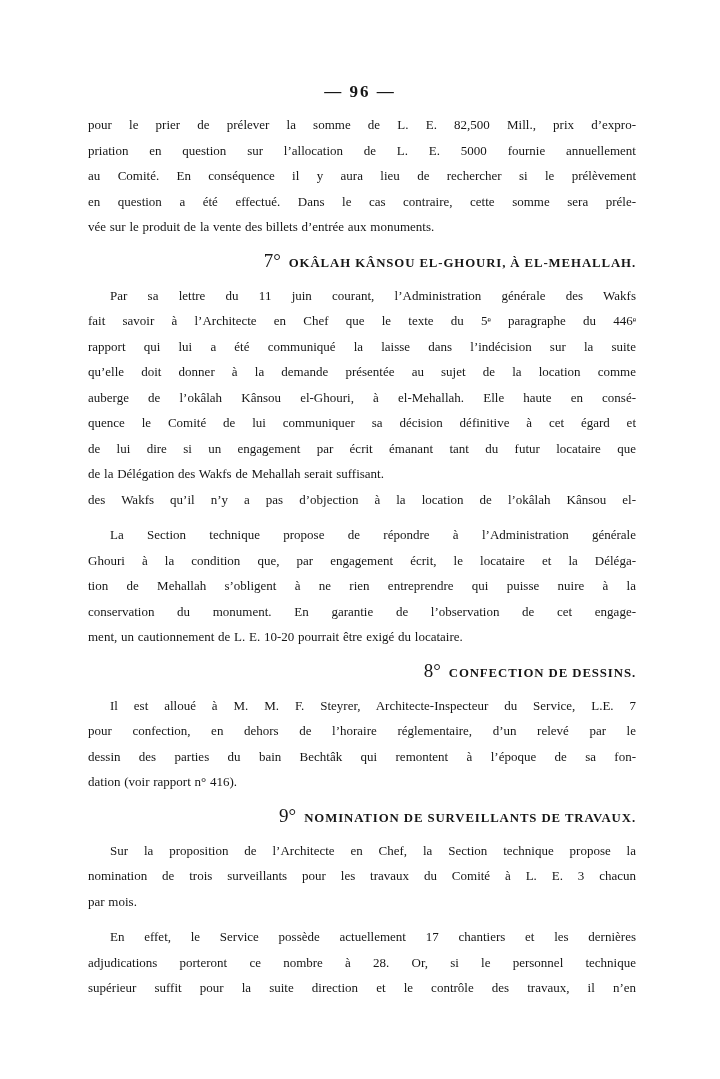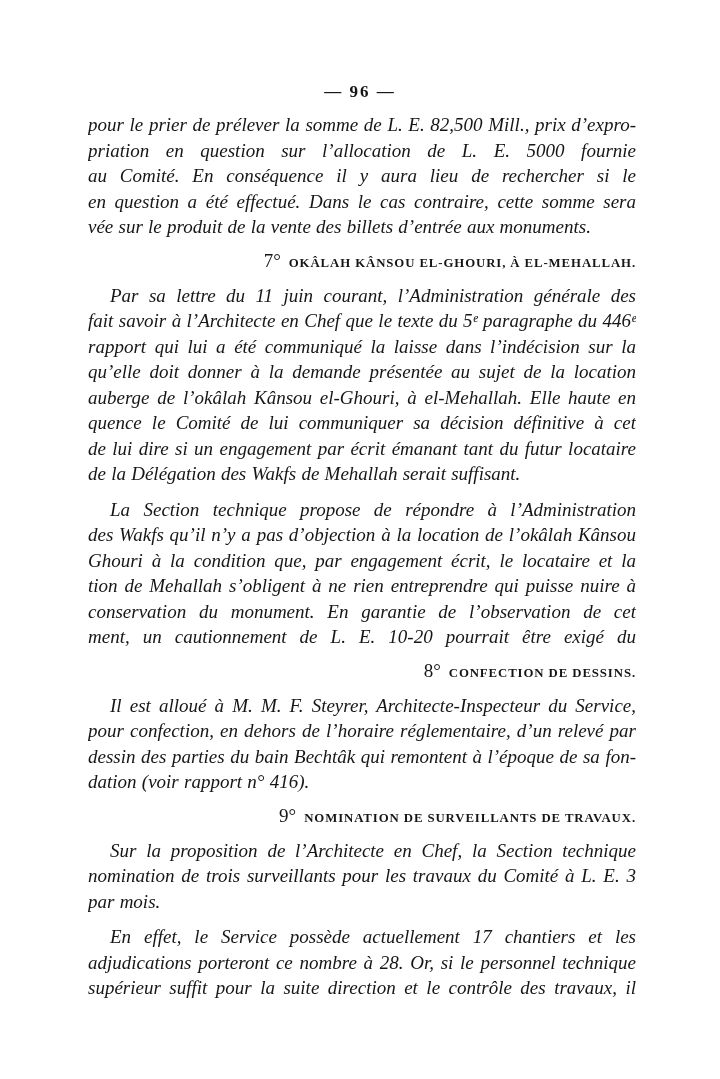--- a/index.html
+++ b/index.html
@@ -25,28 +25,27 @@
     letter-spacing: 2px;
   }
   .text-block {
     position: absolute;
     left: 88px;
     top: 112px;
     width: 548px;
   }
   .para { margin: 0; }
   .pline {
-    font-size: 19px;
+    font-size: 13px;
     line-height: 25.5px;
     height: 25.5px;
     overflow: hidden;
     text-align: justify;
     text-align-last: justify;
     word-spacing: 0.5px;
-    font-style: italic;
   }
   .pline.endline { text-align-last: left; }
   .pline.indent { padding-left: 22px; margin-top: 10px; }
   .heading {
     text-align: right;
     margin: 9px 0 7px 0;
     line-height: 24px;
     height: 24px;
     white-space: nowrap;
     font-family: Liberation Serif, serif;
@@ -80,22 +79,22 @@
         <div class="pline indent">Par sa lettre du 11 juin courant, l’Administration générale des Wakfs</div>
         <div class="pline">fait savoir à l’Architecte en Chef que le texte du 5ᵉ paragraphe du 446ᵉ</div>
         <div class="pline">rapport qui lui a été communiqué la laisse dans l’indécision sur la suite</div>
         <div class="pline">qu’elle doit donner à la demande présentée au sujet de la location comme</div>
         <div class="pline">auberge de l’okâlah Kânsou el-Ghouri, à el-Mehallah. Elle haute en consé-</div>
         <div class="pline">quence le Comité de lui communiquer sa décision définitive à cet égard et</div>
         <div class="pline">de lui dire si un engagement par écrit émanant tant du futur locataire que</div>
         <div class="pline endline">de la Délégation des Wakfs de Mehallah serait suffisant.</div>
       </div>
       <div class="para">
+        <div class="pline">des Wakfs qu’il n’y a pas d’objection à la location de l’okâlah Kânsou el-</div>
         <div class="pline indent">La Section technique propose de répondre à l’Administration générale</div>
-        <div class="pline">des Wakfs qu’il n’y a pas d’objection à la location de l’okâlah Kânsou el-</div>
         <div class="pline">Ghouri à la condition que, par engagement écrit, le locataire et la Déléga-</div>
         <div class="pline">tion de Mehallah s’obligent à ne rien entreprendre qui puisse nuire à la</div>
         <div class="pline">conservation du monument. En garantie de l’observation de cet engage-</div>
         <div class="pline endline">ment, un cautionnement de L. E. 10-20 pourrait être exigé du locataire.</div>
       </div>
       <div class="heading"><span class="hnum">8°</span><span class="htitle">CONFECTION DE DESSINS.</span></div>
       <div class="para">
         <div class="pline indent">Il est alloué à M. M. F. Steyrer, Architecte-Inspecteur du Service, L.E. 7</div>
         <div class="pline">pour confection, en dehors de l’horaire réglementaire, d’un relevé par le</div>
         <div class="pline">dessin des parties du bain Bechtâk qui remontent à l’époque de sa fon-</div>

